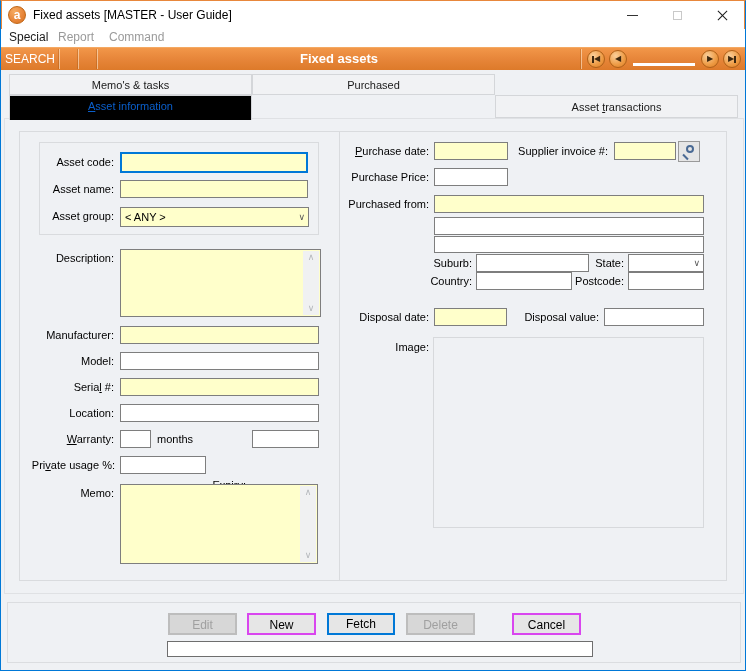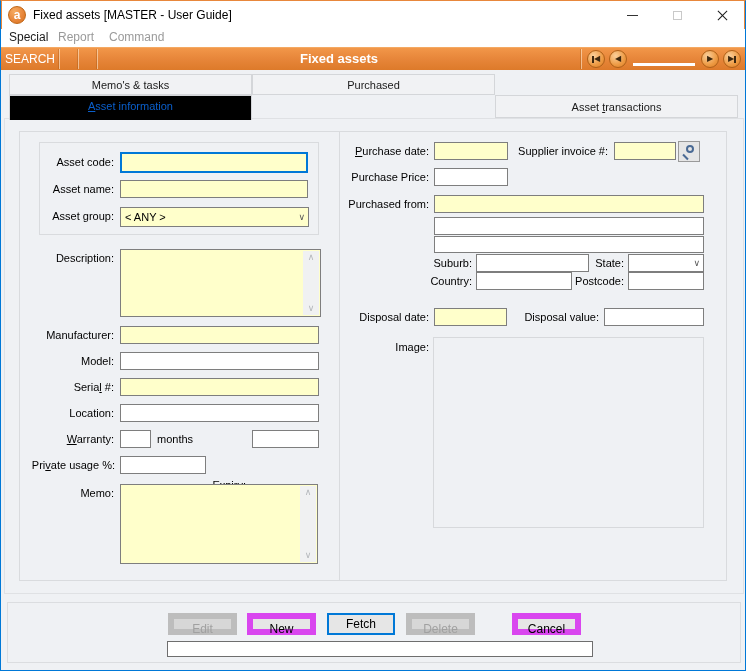--- a/index.html
+++ b/index.html
@@ -64,21 +64,21 @@
   .ddv{position:absolute;left:4px;top:1px;bottom:1px;line-height:17px;color:#000;}
   .chev{position:absolute;right:3px;top:0;bottom:0;display:flex;align-items:center;color:#555;font-size:9px;}
   .ta{position:absolute;border:1px solid #7E7E7E;background:#FFFFCB;}
   .sb{position:absolute;right:1px;top:1px;bottom:1px;width:16px;background:#F0F1F2;
     display:flex;flex-direction:column;justify-content:space-between;align-items:center;padding:2px 0;}
   .sa{color:#B3B6BA;font-size:9px;line-height:9px;}
   .magbtn{position:absolute;left:677px;top:140px;width:22px;height:21px;background:#E6E6E6;border:1px solid #9A9A9A;}
   .mag{position:absolute;left:7px;top:3px;width:8px;height:8px;border:2px solid #4A6A94;border-radius:50%;}
   .mag::after{content:"";position:absolute;left:-6px;top:9px;width:7px;height:2px;background:#4A6A94;transform:rotate(45deg);}
   
-  .btn{position:absolute;top:612px;height:22px;background:#E6E6E6;border:6px solid #d946ef;
+  .btn{position:absolute;top:612px;height:22px;background:#E6E6E6;border:2px solid #d946ef;
     font-size:12px;color:#000;text-align:center;line-height:20px;}
   .btn.dis{background:#D7D7D7;border-color:#BDBDBD;color:#A0A0A0;}
   .btn.focus{border:2px solid #0078D7;line-height:18px;}
   .status{position:absolute;left:166px;top:640px;width:426px;height:16px;border:1px solid #6E6E6E;background:#fff;font-size:11px;padding:0 3px;}
 </style>
 </head>
 <body>
 
 <div id="win">
   <div class="ostrip" style="left:0;"></div>

